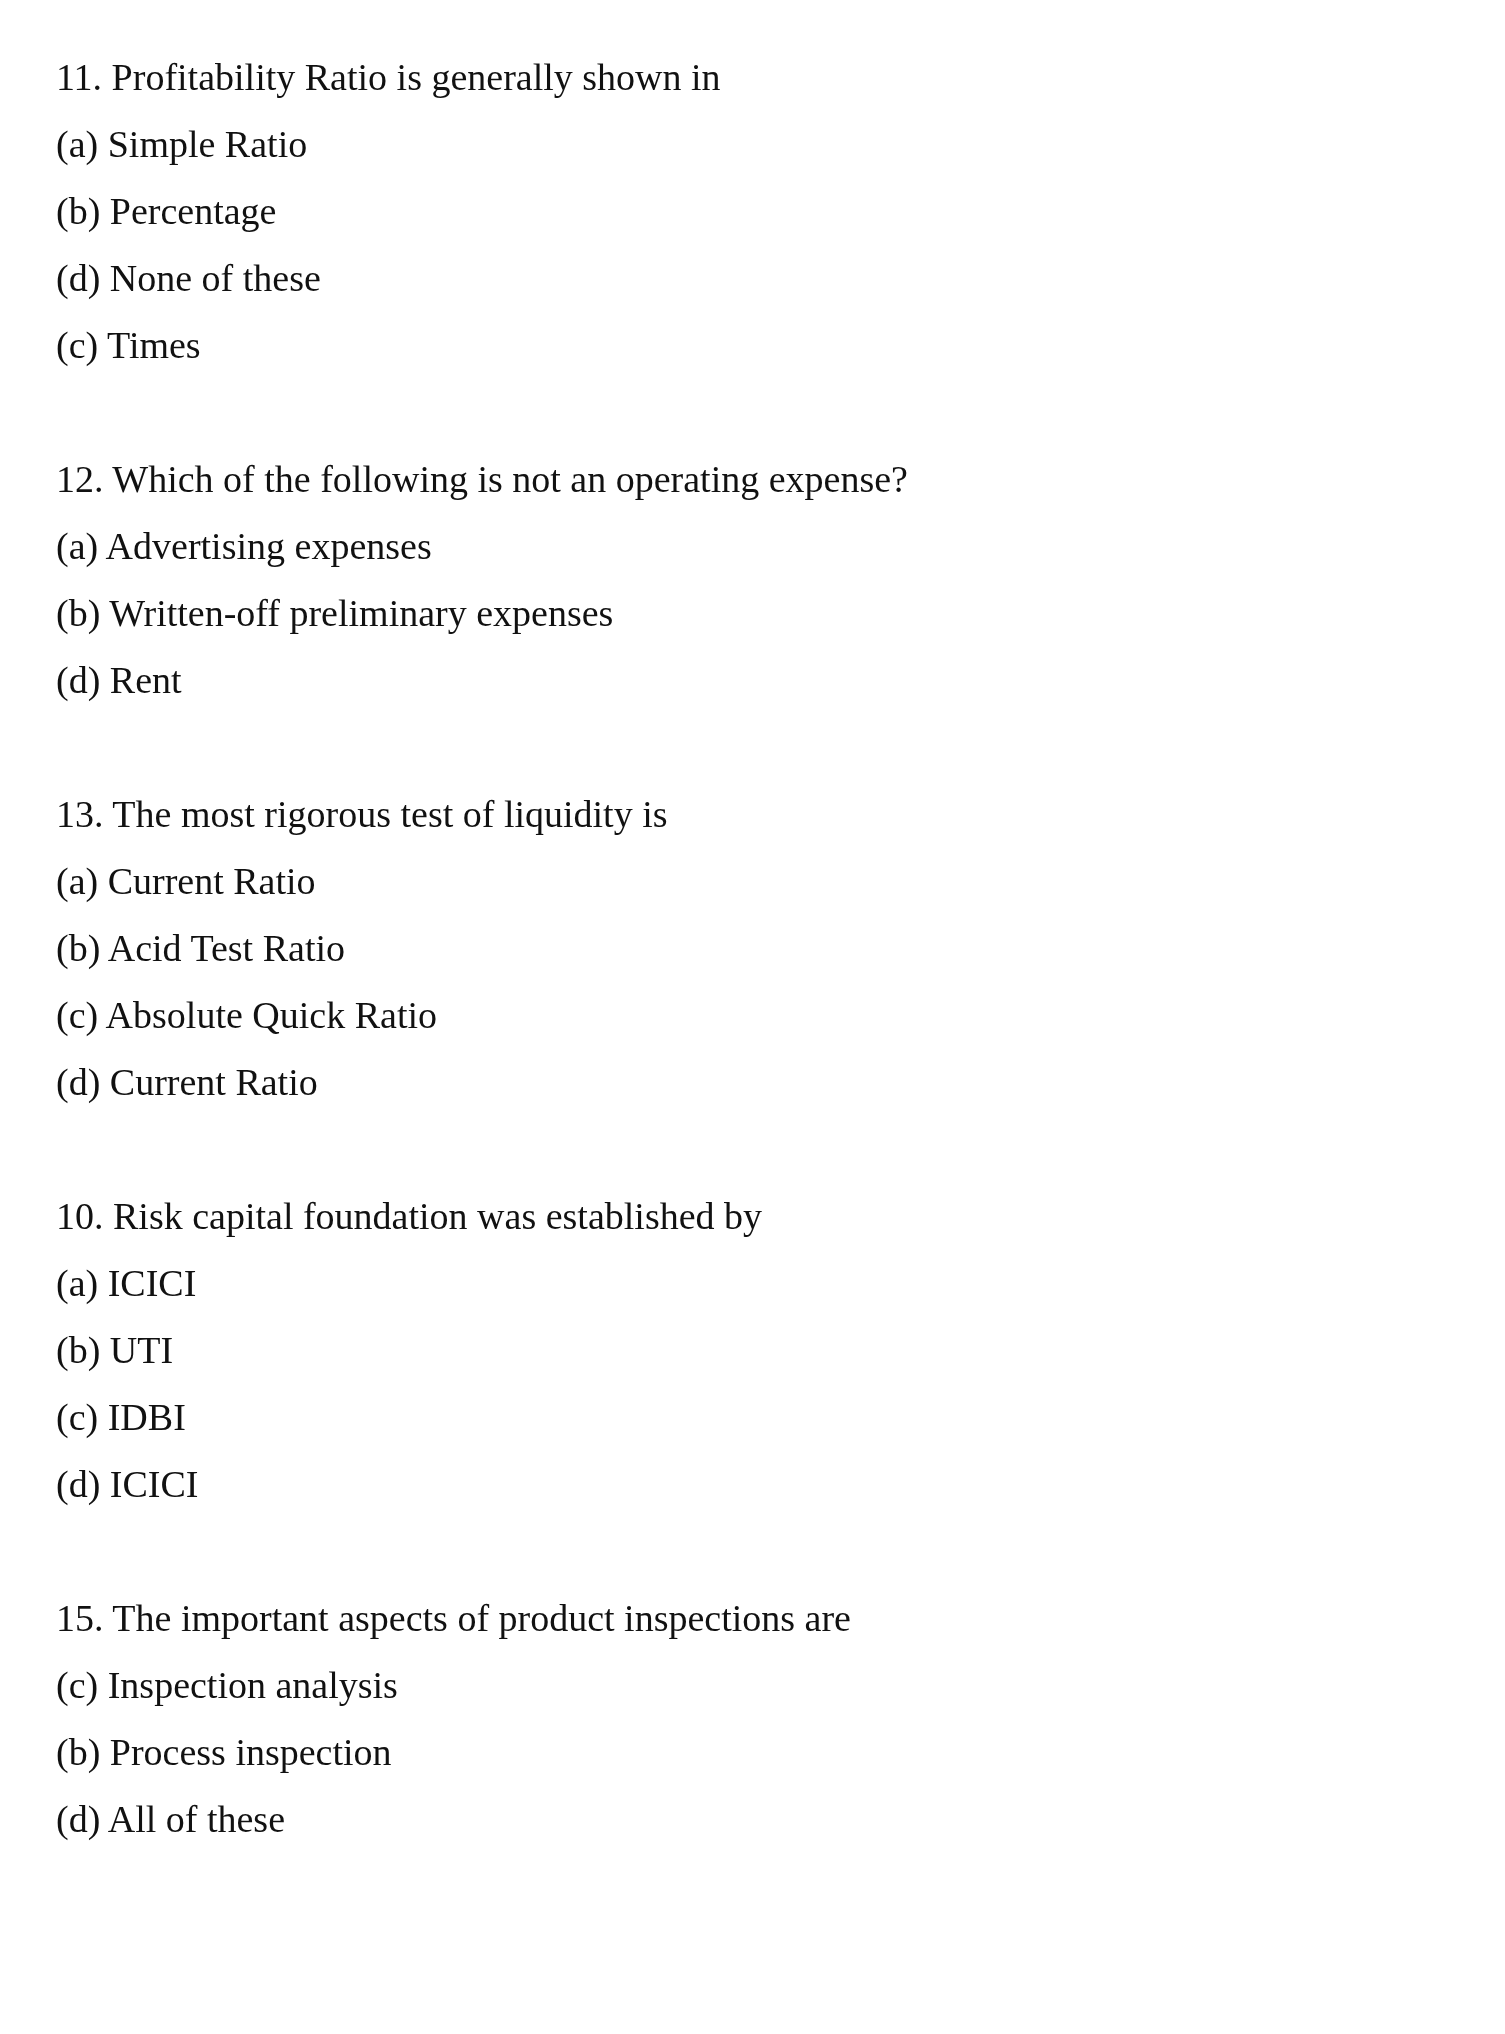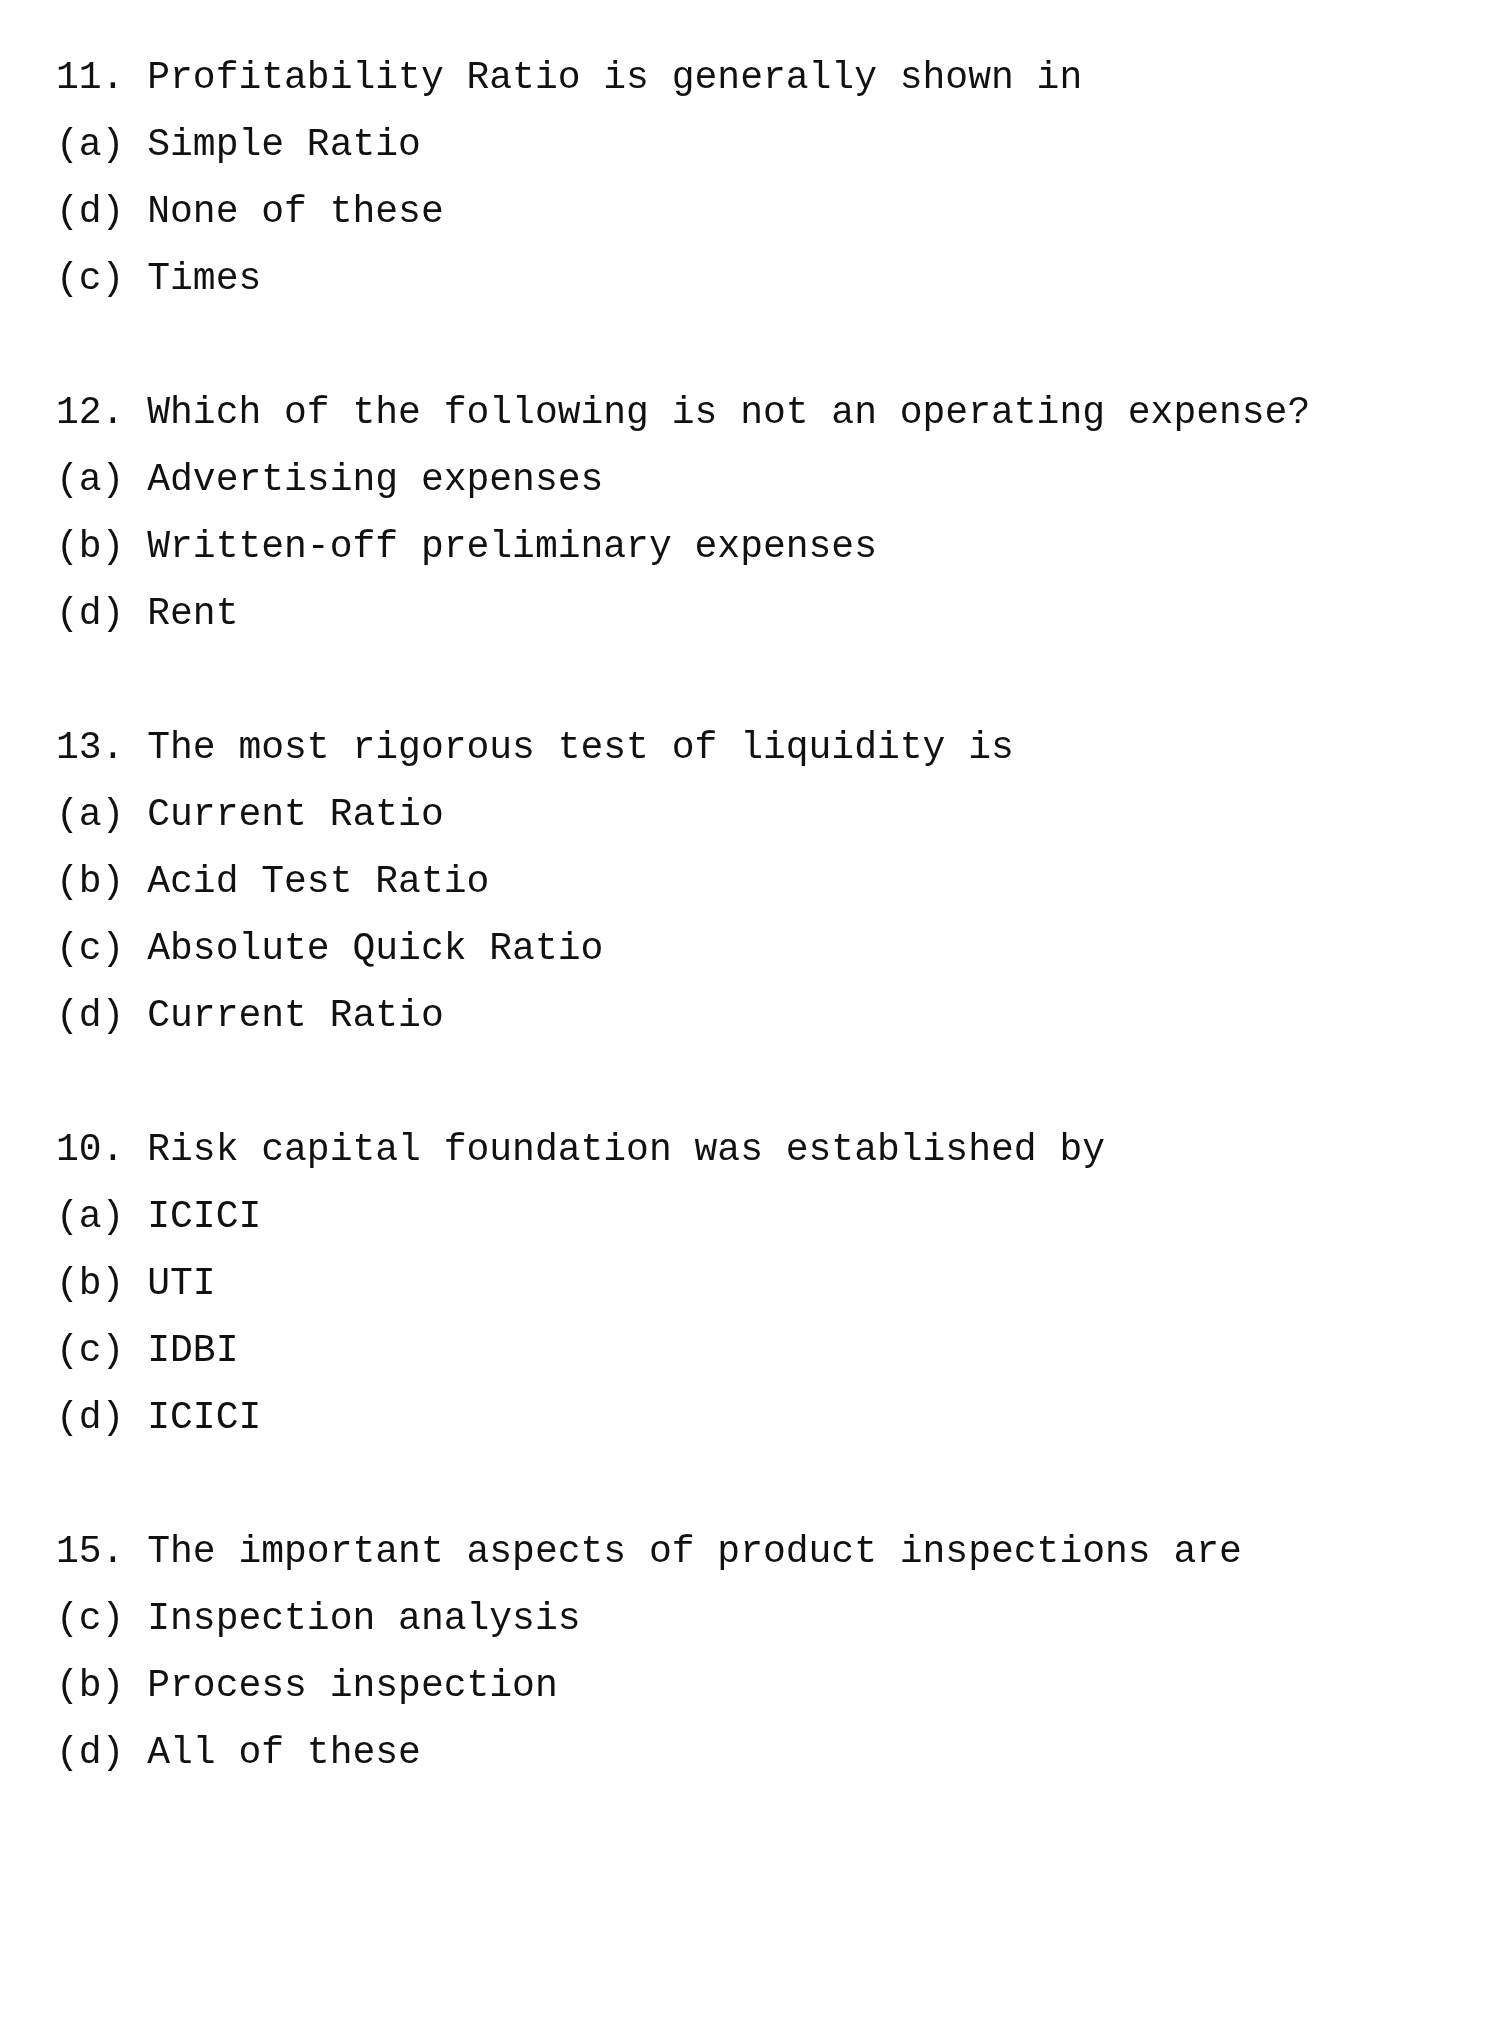--- a/index.html
+++ b/index.html
@@ -16,38 +16,38 @@
       color: #111111;
     }
     .page {
       position: absolute;
       left: 56px;
       top: 44px;
       width: 1400px;
     }
     .block {
       margin: 0 0 67px 0;
-      font-family: Liberation Mono, monospace;
     }
     .line {
       font-size: 38px;
       line-height: 67px;
       height: 67px;
       white-space: nowrap;
       letter-spacing: 0px;
     }
   </style>
 </head>
 <body>
 
 <div class="page">
 
   <div class="block">
     <div class="line"><span>11.</span> <span>Profitability Ratio is generally shown in</span></div>
     <div class="line"><span>(a)</span> <span>Simple Ratio</span></div>
+    <div class="line"><span>(b)</span> <span>Percentage</span></div>
     <div class="line"><span>(d)</span> <span>None of these</span></div>
     <div class="line"><span>(c)</span> <span>Times</span></div>
   </div>
 
   <div class="block">
     <div class="line"><span>12.</span> <span>Which of the following is not an operating expense?</span></div>
     <div class="line"><span>(a)</span> <span>Advertising expenses</span></div>
     <div class="line"><span>(b)</span> <span>Written-off preliminary expenses</span></div>
     <div class="line"><span>(d)</span> <span>Rent</span></div>
   </div>

